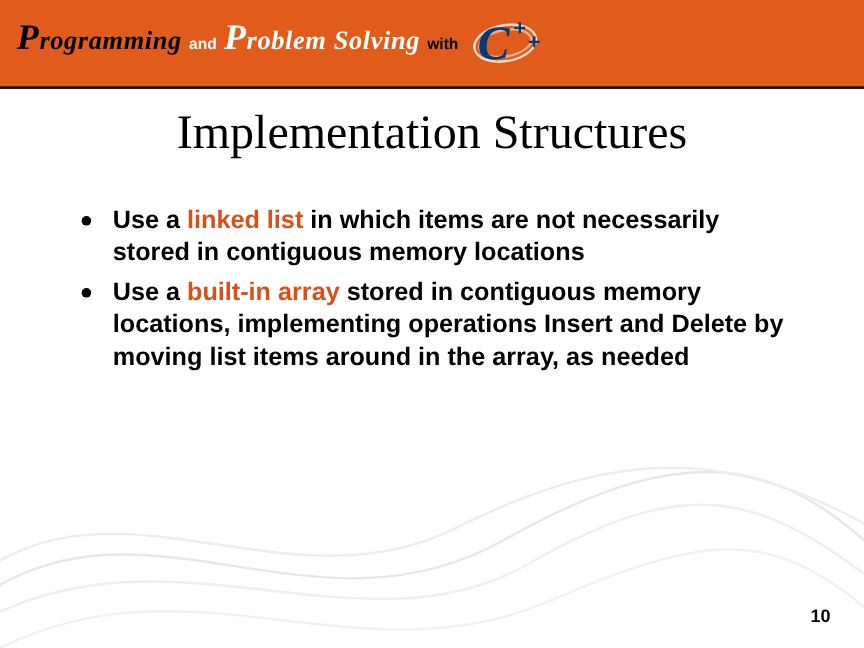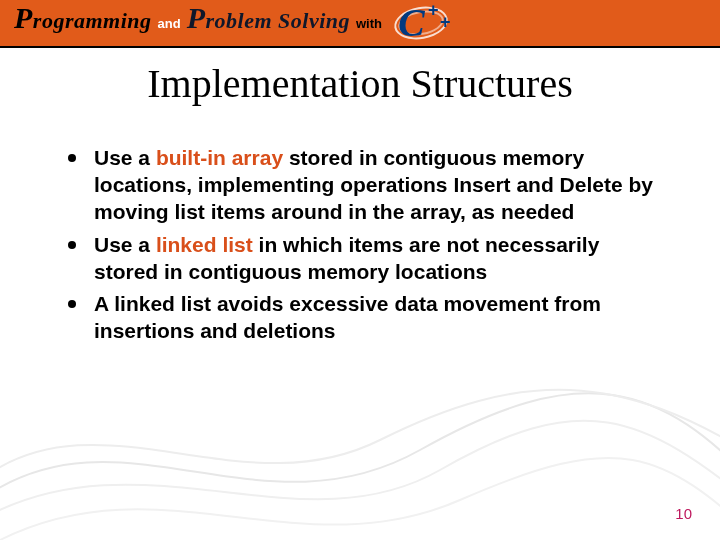--- a/index.html
+++ b/index.html
@@ -1,25 +1,25 @@
 <!DOCTYPE html>
 <html><head>
 <meta charset="utf-8">
 <style>
   * { margin: 0; padding: 0; box-sizing: border-box; }
   html, body { width: 720px; height: 540px; overflow: hidden; font-family: Arial, Helvetica, sans-serif; background: #fff; }
   .slide { position: relative; width: 720px; height: 540px; background: #fff; }
 
   
-  .banner { position: relative; width: 100%; height: 48px; background: #e15b1a; border-bottom: 2px solid #000; display: flex; align-items: center; padding-left: 14px; }
+  .banner { position: relative; width: 100%; height: 74px; background: #e15b1a; border-bottom: 2px solid #000; display: flex; align-items: center; padding-left: 14px; }
   .brand { display: flex; align-items: baseline; gap: 0; }
   .brand .word-prog { font-family: "Times New Roman", serif; font-style: italic; font-weight: bold; font-size: 22px; color: #000; letter-spacing: 0.5px; }
   .brand .word-prog::first-letter { font-size: 30px; }
   .brand .sep { font-family: Arial, sans-serif; font-weight: bold; font-size: 13px; color: #fff; margin: 16px 6px; }
-  .brand .word-ps { font-family: "Times New Roman", serif; font-style: italic; font-weight: bold; font-size: 22px; color: #0f172a; letter-spacing: 0.5px; }
+  .brand .word-ps { font-family: "Times New Roman", serif; font-style: italic; font-weight: bold; font-size: 22px; color: #ffffff; letter-spacing: 0.5px; }
   .brand .word-ps::first-letter { font-size: 30px; }
   .brand .with { font-family: Arial, sans-serif; font-weight: bold; font-size: 13px; color: #000000; margin: 0 8px 0 6px; }
   .logo { position: relative; width: 64px; height: 40px; margin-left: 2px; }
   .logo .cpp-c { font-family: "Times New Roman", serif; font-style: italic; font-weight: bold; font-size: 40px; color: #003a80; position: absolute; left: 6px; top: -4px; }
   .logo .cpp-plus { position: absolute; font-family: Arial, sans-serif; font-weight: 900; color: #003a80; }
   .logo .p1 { font-size: 18px; left: 36px; top: -3px; }
   .logo .p2 { font-size: 18px; left: 48px; top: 9px; }
   .logo .circle { position: absolute; border: 2px solid #fff; border-radius: 50%; }
   .logo .c1 { width: 54px; height: 32px; left: 2px; top: 4px; border-radius: 50%; transform: rotate(-10deg); opacity: 0.8; }
   .logo .c2 { width: 46px; height: 24px; left: 6px; top: 8px; border-radius: 50%; transform: rotate(-10deg); opacity: 0.5; }
@@ -28,21 +28,21 @@
   .title { font-family: "Times New Roman", serif; font-size: 40px; color: #000; text-align: center; margin-top: 12px; }
 
   
   .content { padding: 38px 60px 0 68px; }
   .bullet { display: flex; margin-bottom: 6px; font-size: 21px; font-weight: bold; line-height: 1.28; color: #000; }
   .bullet .dot { width: 8px; height: 8px; background: #000; border-radius: 50%; margin-top: 9px; margin-right: 18px; flex-shrink: 0; }
   .bullet .text { flex: 1; }
   .hl { color: #d94f1a; }
 
   
-  .pagenum { position: absolute; right: 28px; bottom: 18px; font-size: 15px; color: #be185d; }
+  .pagenum { position: absolute; right: 28px; bottom: 18px; font-size: 15px; color: #000000; font-weight: bold; }
 
   
   .swirl { position: absolute; left: 0; bottom: 0; width: 100%; height: 200px; pointer-events: none; }
   .swirl svg { width: 100%; height: 100%; }
 </style>
 </head>
 <body>
 
 <div class="slide">
 
@@ -60,29 +60,25 @@
       <span class="cpp-plus p1">+</span>
       <span class="cpp-plus p2">+</span>
     </div>
   </div>
 
   <div class="title">Implementation Structures</div>
 
   <div class="content">
     <div class="bullet">
       <span class="dot"></span>
-      <span class="text"><span>Use a </span><span class="hl">built-in array</span><span> stored in contiguous memory locations, implementing operations Insert and Delete by moving list items around in the array, as needed</span></span>
-    </div>
-    <div class="bullet">
-      <span class="dot"></span>
       <span class="text"><span>Use a </span><span class="hl">linked list</span><span> in which items are not necessarily stored in contiguous memory locations</span></span>
     </div>
     <div class="bullet">
       <span class="dot"></span>
-      <span class="text"><span></span><span class="hl"></span><span>A linked list avoids excessive data movement from insertions and deletions</span></span>
+      <span class="text"><span>Use a </span><span class="hl">built-in array</span><span> stored in contiguous memory locations, implementing operations Insert and Delete by moving list items around in the array, as needed</span></span>
     </div>
   </div>
 
   <div class="swirl">
     <svg viewBox="0 0 720 200" preserveAspectRatio="none">
       <path d="M -20 160 C 120 60, 260 200, 420 110 S 660 40, 760 150" fill="none" stroke="#e7e7e7" stroke-width="2"></path>
       <path d="M -20 180 C 140 90, 300 210, 440 130 S 640 70, 760 170" fill="none" stroke="#efefef" stroke-width="2"></path>
       <path d="M -20 140 C 100 50, 240 170, 380 100 S 620 30, 760 120" fill="none" stroke="#ededed" stroke-width="2"></path>
       <path d="M 0 200 C 160 120, 300 230, 460 160 S 660 110, 760 200" fill="none" stroke="#f1f1f1" stroke-width="2"></path>
     </svg>

